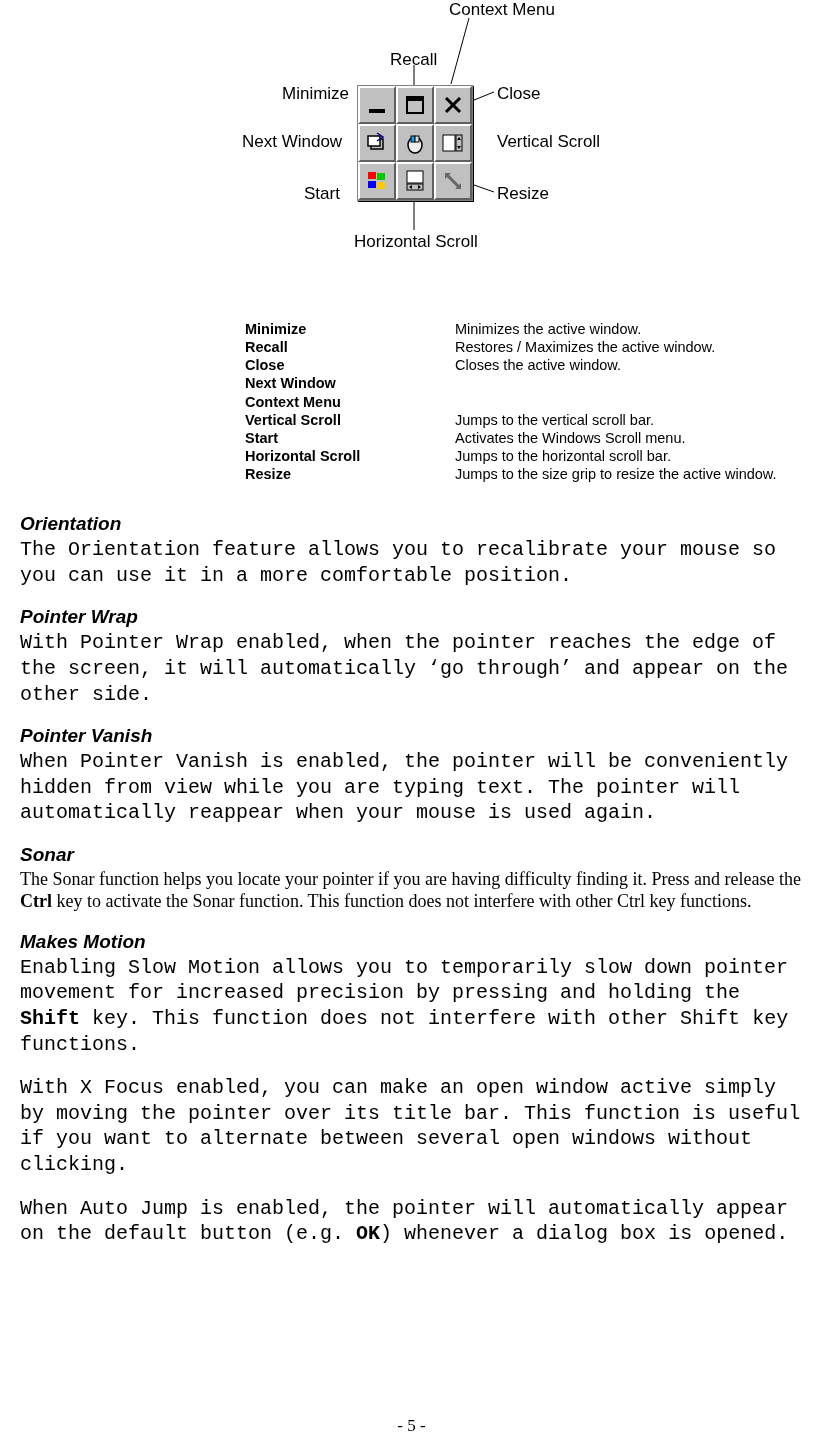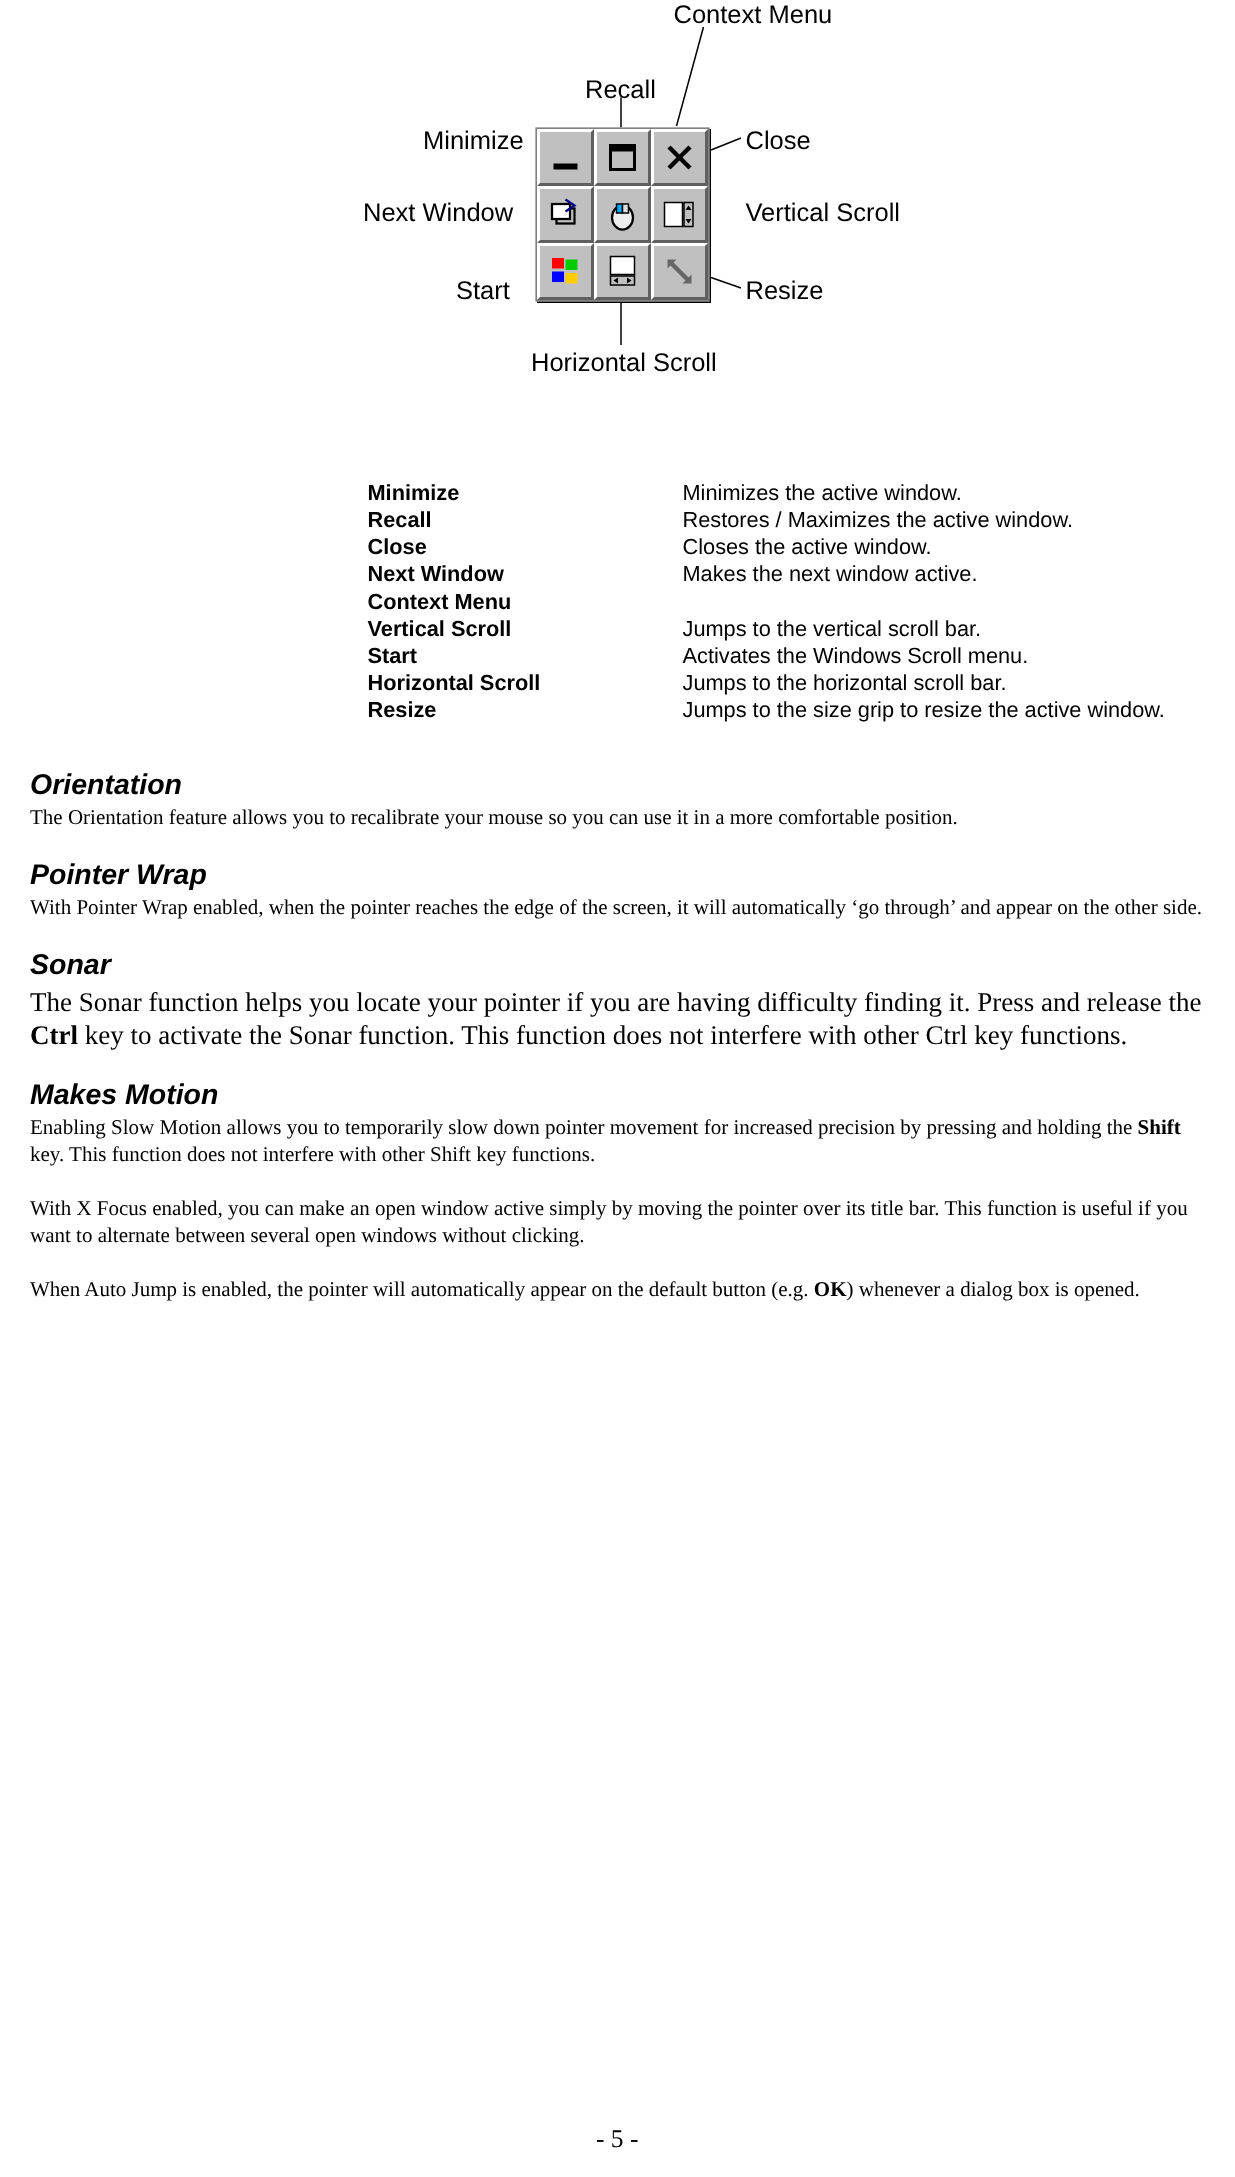--- a/index.html
+++ b/index.html
@@ -90,22 +90,22 @@
 
   
   .section { margin: 0 0 18px 0; }
   .sec-heading {
     font-weight: bold;
     font-style: italic;
     font-size: 19px;
     margin: 16px 0 2px 0;
   }
   .sec-body {
-    font-family: Liberation Serif, serif;
-    font-size: 14px;
+    font-family: Liberation Mono, monospace;
+    font-size: 20px;
     line-height: 1.28;
   }
   .sec-body.serif {
     font-family: "Times New Roman", Times, serif;
     font-size: 18px;
     line-height: 1.25;
   }
   .bold { font-weight: bold; }
 
   .page-num {
@@ -221,21 +221,20 @@
     <div class="def-row">
         <div class="def-term">Recall</div>
         <div class="def-desc">Restores / Maximizes the active window.</div>
       </div>
     <div class="def-row">
         <div class="def-term">Close</div>
         <div class="def-desc">Closes the active window.</div>
       </div>
     <div class="def-row">
         <div class="def-term">Next Window</div>
-        <div class="def-desc">Makes the next window active.</div>
       </div>
     <div class="def-row">
         <div class="def-term">Context Menu</div>
       </div>
     <div class="def-row">
         <div class="def-term">Vertical Scroll</div>
         <div class="def-desc">Jumps to the vertical scroll bar.</div>
       </div>
     <div class="def-row">
         <div class="def-term">Start</div>
@@ -254,20 +253,24 @@
   <div class="section">
     <div class="sec-heading">Orientation</div>
     <div class="sec-body">The Orientation feature allows you to recalibrate your mouse so you can use it in a more comfortable position.</div>
   </div>
 
   <div class="section">
     <div class="sec-heading">Pointer Wrap</div>
     <div class="sec-body">With Pointer Wrap enabled, when the pointer reaches the edge of the screen, it will automatically ‘go through’ and appear on the other side.</div>
   </div>
 
+  <div class="section">
+    <div class="sec-heading">Pointer Vanish</div>
+    <div class="sec-body">When Pointer Vanish is enabled, the pointer will be conveniently hidden from view while you are typing text.  The pointer will automatically reappear when your mouse is used again.</div>
+  </div>
 
   <div class="section">
     <div class="sec-heading">Sonar</div>
     <div class="sec-body serif"><span>The Sonar function helps you locate your pointer if you are having difficulty finding it.  Press and release the </span><span class="bold">Ctrl</span><span> key to activate the Sonar function.  This function does not interfere with other Ctrl key functions.</span></div>
   </div>
 
   <div class="section">
     <div class="sec-heading">Makes Motion</div>
     <div class="sec-body"><span>Enabling Slow Motion allows you to temporarily slow down pointer movement for increased precision by pressing and holding the </span><span class="bold">Shift</span><span> key.  This function does not interfere with other Shift key functions.</span></div>
   </div>

